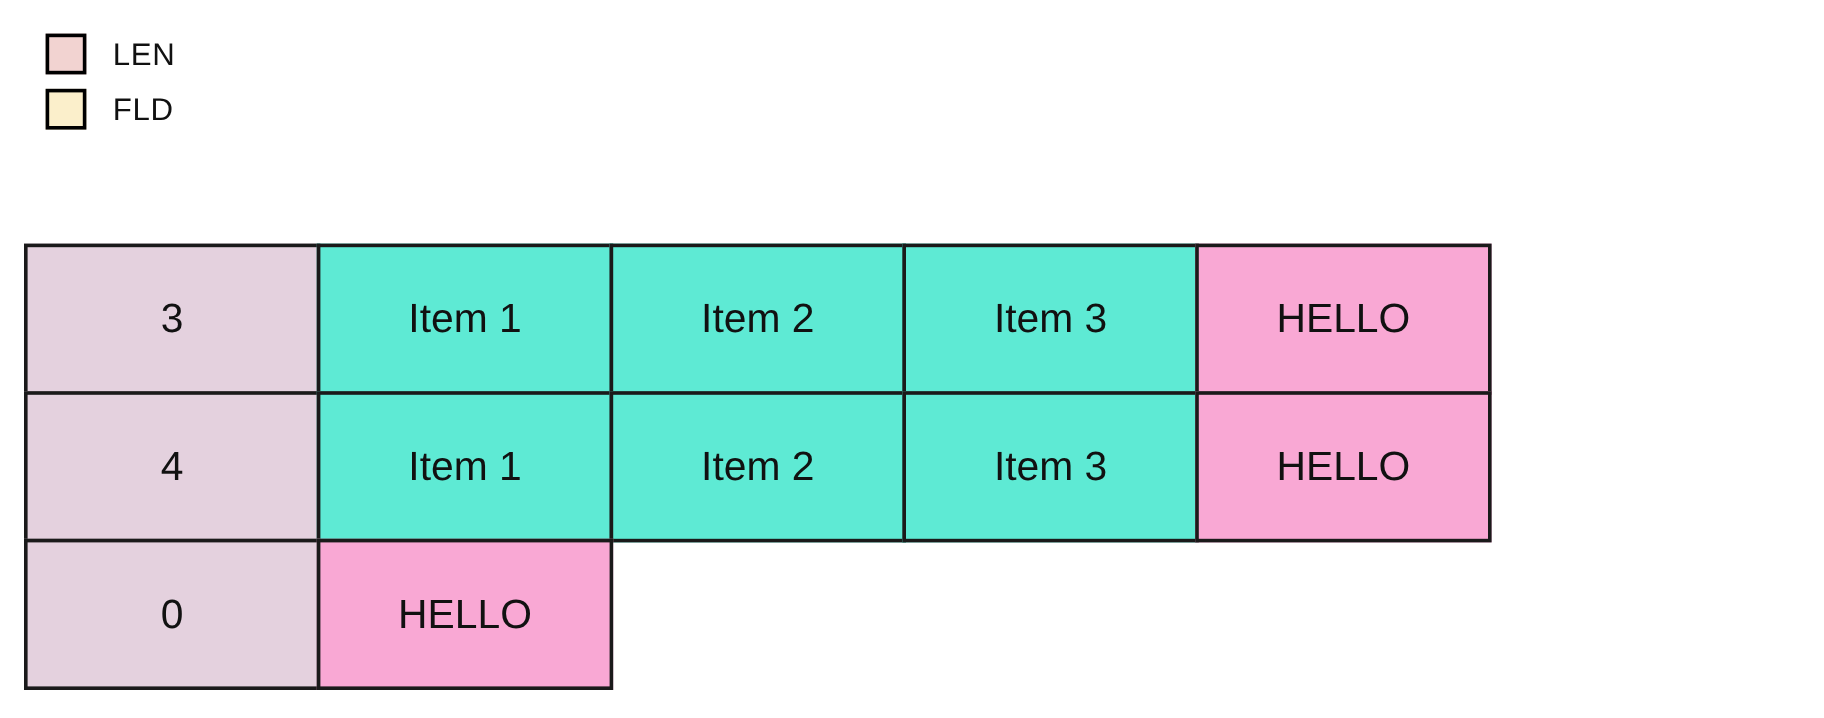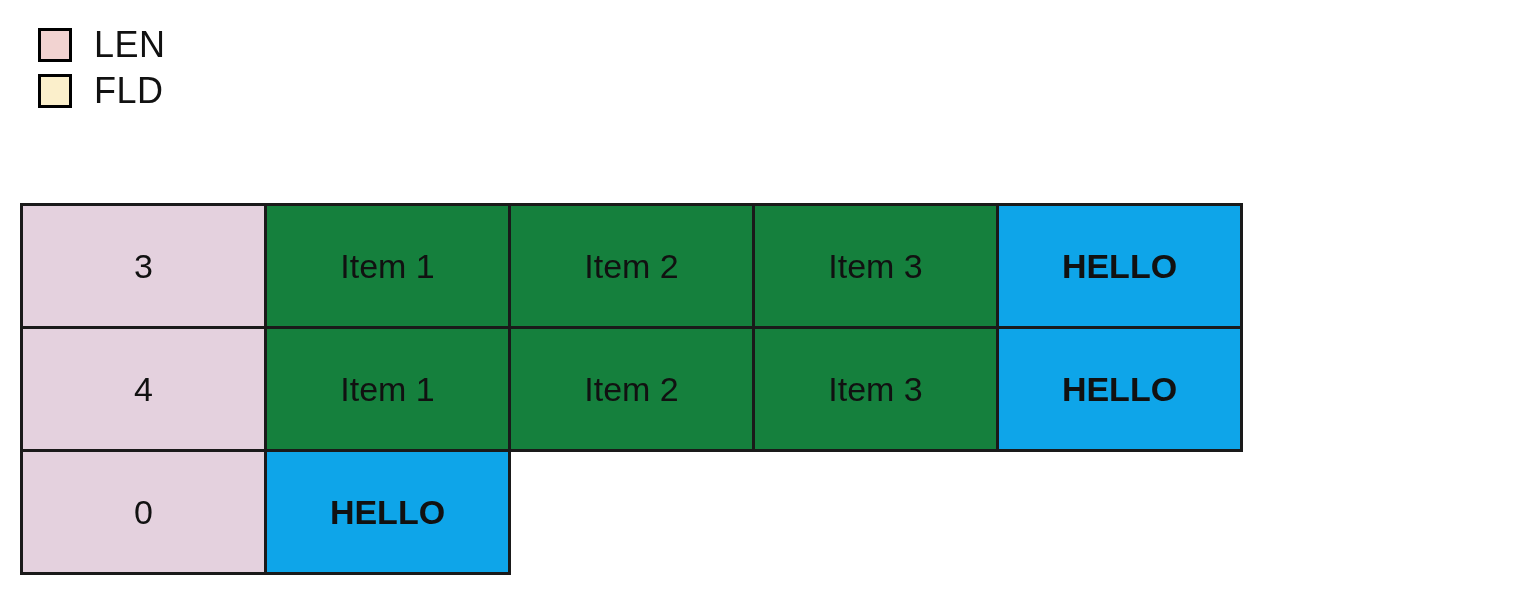--- a/index.html
+++ b/index.html
@@ -30,21 +30,21 @@
   }
   .legend-swatch {
     width: 34px;
     height: 34px;
     box-sizing: border-box;
     border: 3px solid #000000;
     flex: 0 0 auto;
   }
   .legend-label {
     margin-left: 22px;
-    font-size: 36px;
+    font-size: 26px;
     line-height: 40px;
     letter-spacing: 0.5px;
     color: #111111;
     white-space: nowrap;
   }
 
   
   #table {
     position: absolute;
     left: 20px;
@@ -67,22 +67,22 @@
     align-items: center;
     justify-content: center;
     font-size: 34px;
     line-height: 34px;
     color: #111111;
     white-space: nowrap;
   }
   .cell:first-child { margin-left: 0; }
 
   .cell.len { background: #e4d1de; }
-  .cell.lst { background: #15803d; }
-  .cell.fld { background: #0ea5e9; font-weight: bold; }
+  .cell.lst { background: #5eead4; }
+  .cell.fld { background: #f9a8d4; }
 </style>
 </head>
 <body>
 
 <div id="legend">
     <div class="legend-row">
       <span class="legend-swatch" style="background: rgb(242, 211, 209);"></span>
       <span class="legend-label">LEN</span>
     </div>
     <div class="legend-row">

